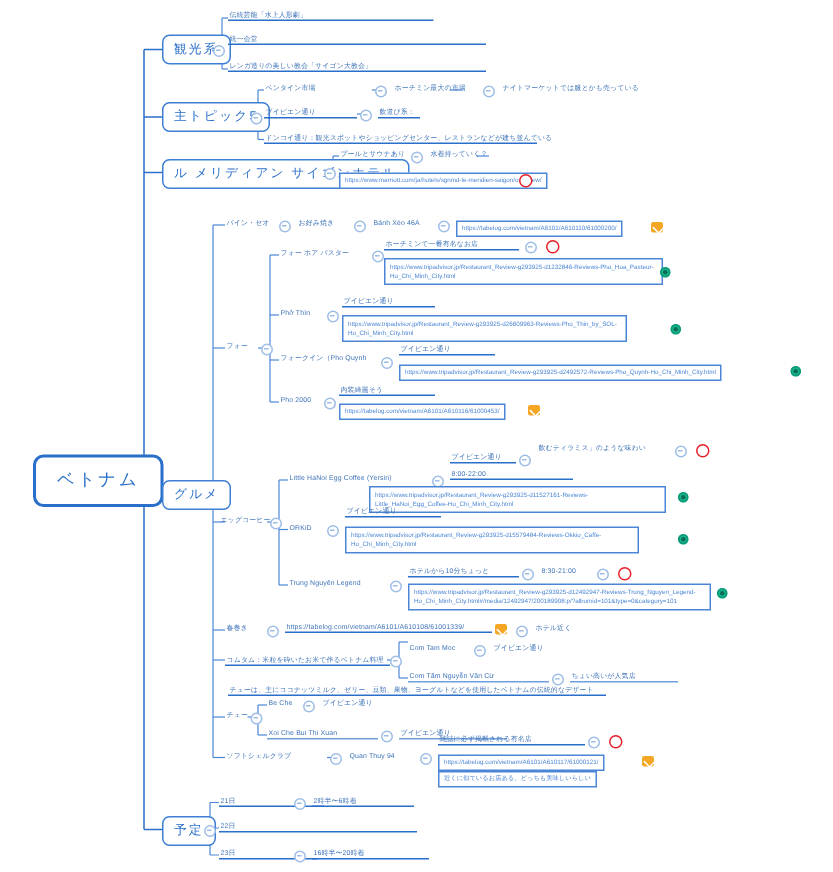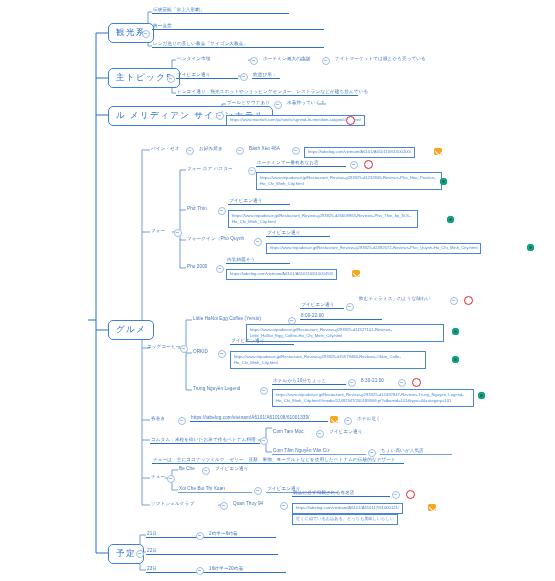--- a/index.html
+++ b/index.html
@@ -137,20 +137,23 @@
       <path d="M218 505 L226 505"></path>
 
       <path d="M134 553 L140 553"></path>
         <path d="M140 535 L140 570"></path>
       <path d="M140 535 L146 535"></path>
         <path d="M140 552 L146 552"></path>
         <path d="M140 570 L146 570"></path>
     </g>
   </svg>
 
+  <div class="node root" style="left:22px;top:303px;">
+    <span>ベトナム</span>
+  </div>
 
   <div class="node b1" style="left:108px;top:23px;">
     <span>観光系</span>
   </div>
   <div class="tog" style="left:142px;top:30px;"></div>
   <div class="node t u" style="left:152px;top:7px;width:135px;">伝統芸能「水上人形劇」</div>
   <div class="node t u" style="left:152px;top:23px;width:170px;">統一会堂</div>
   <div class="node t u" style="left:152px;top:41px;width:170px;">レンガ造りの美しい教会「サイゴン大教会」</div>
 
   <div class="node b1" style="left:108px;top:68px;">

